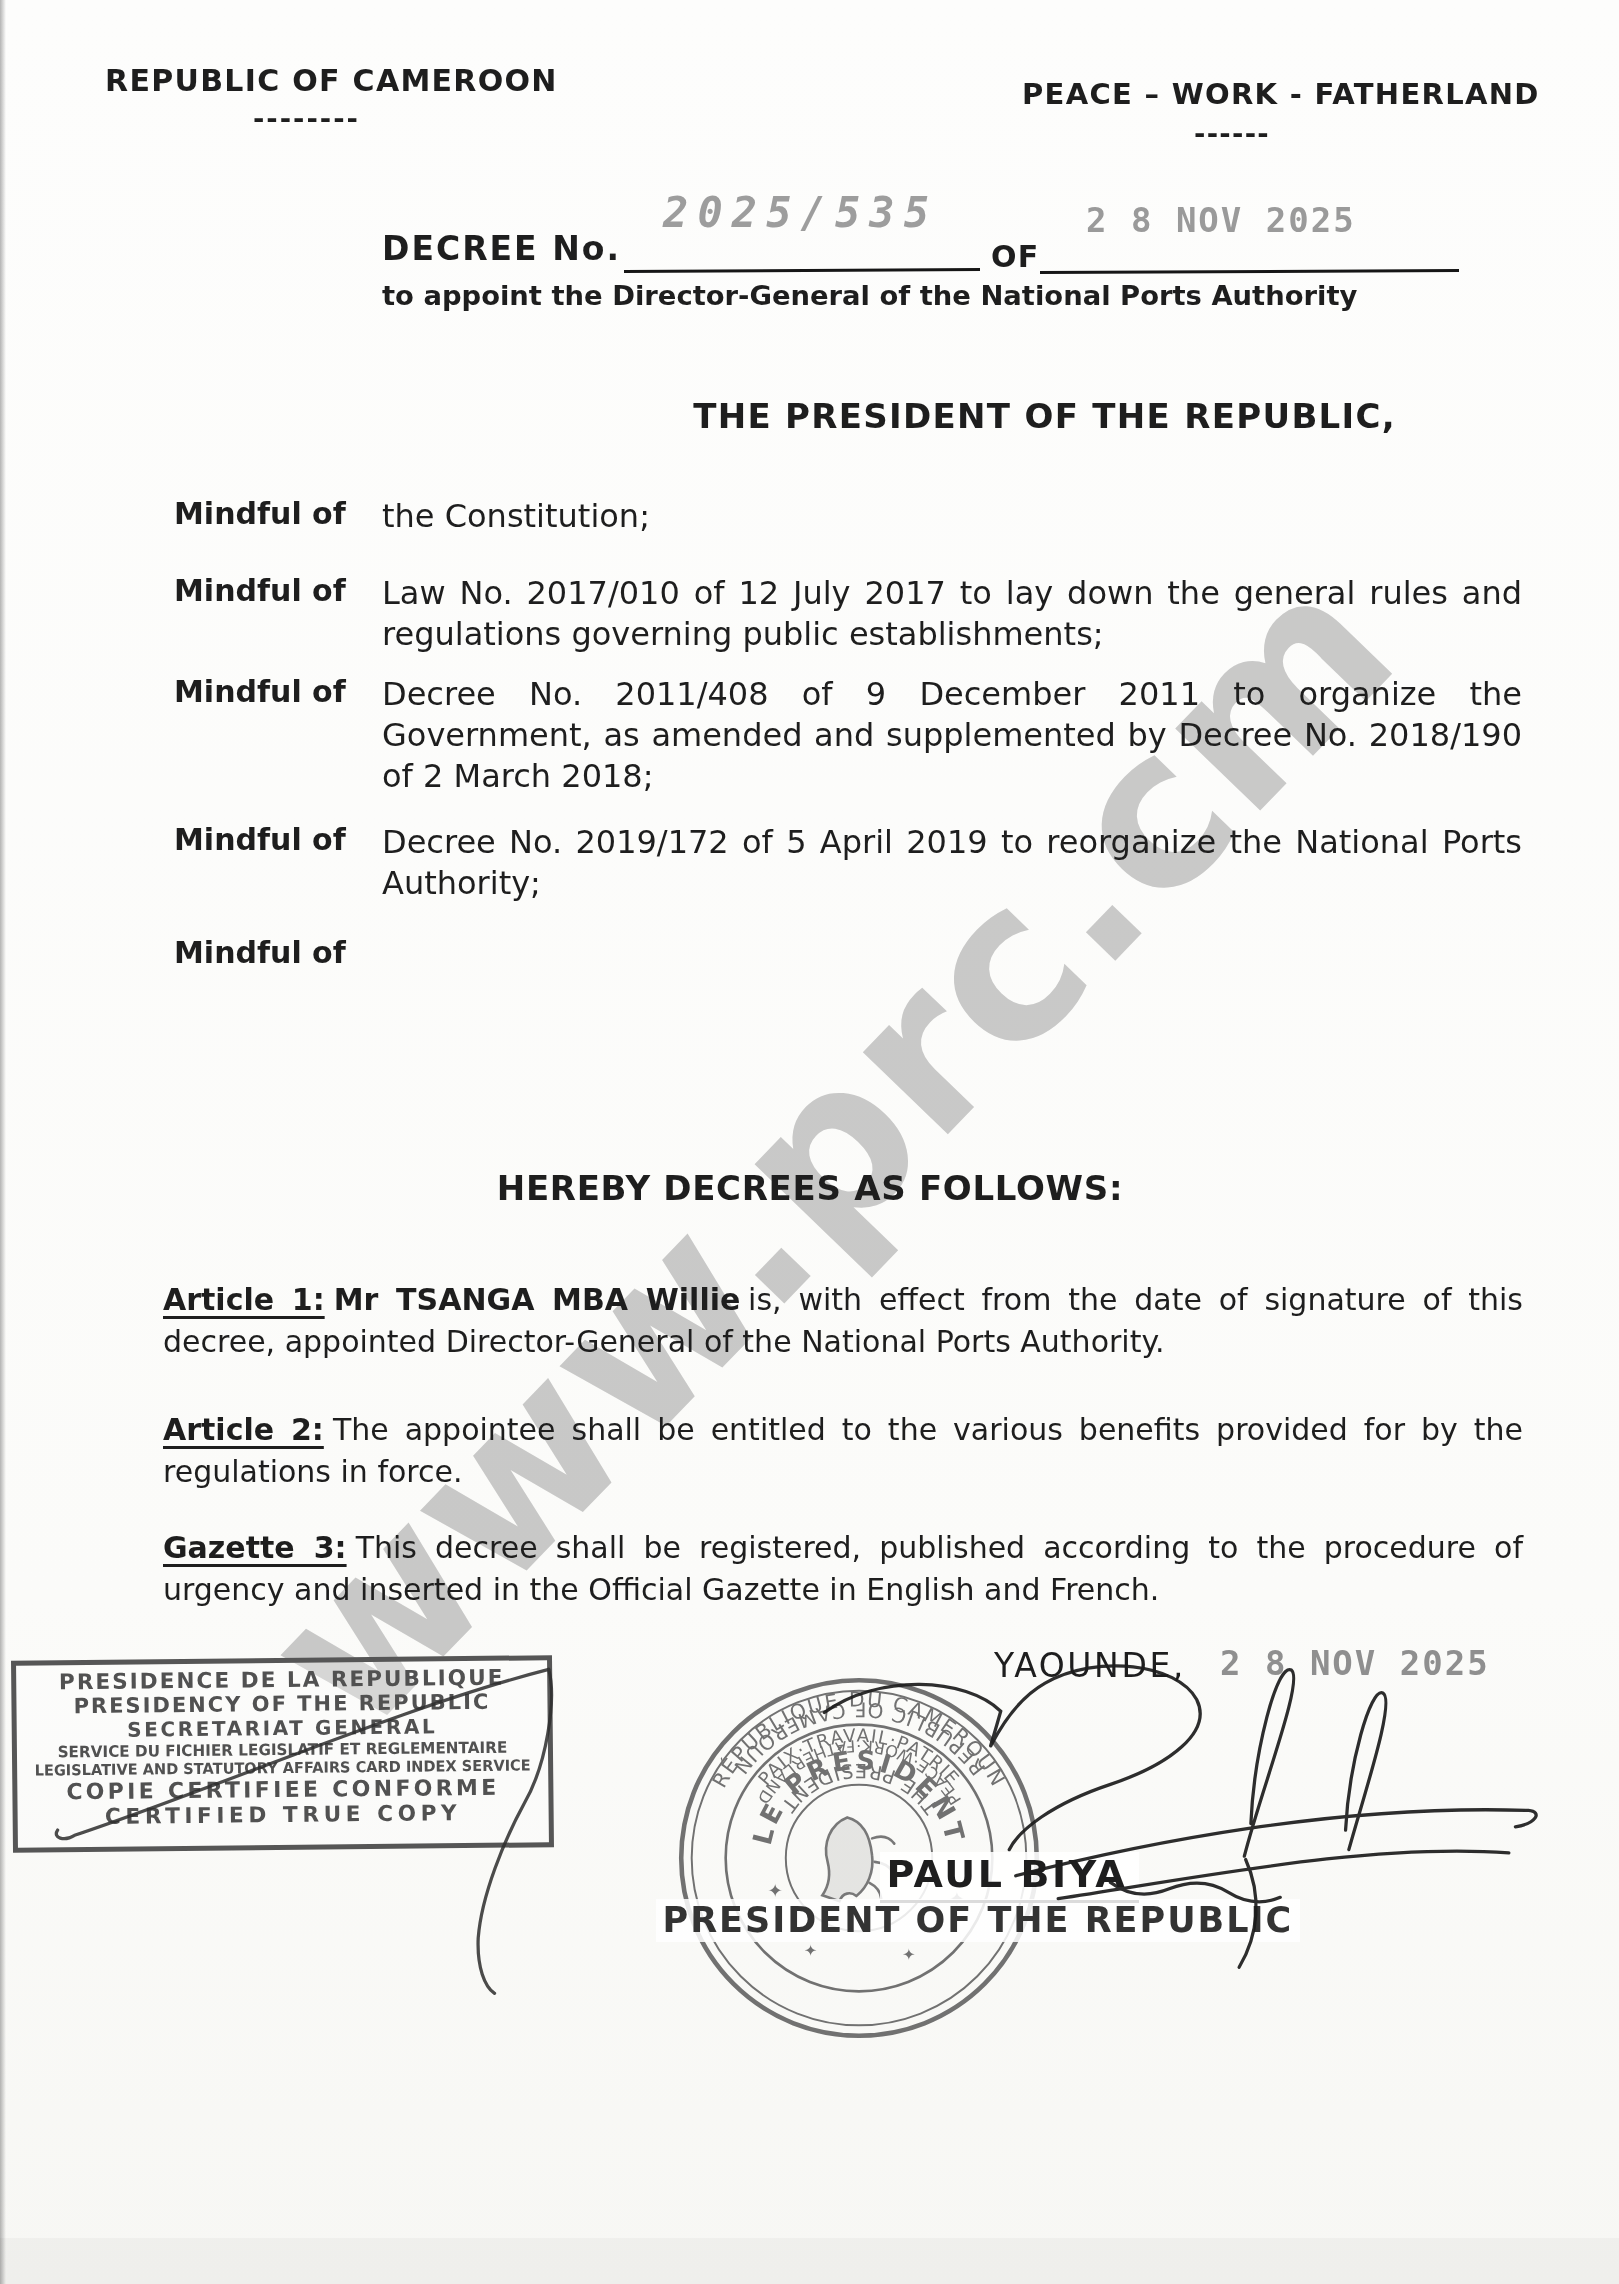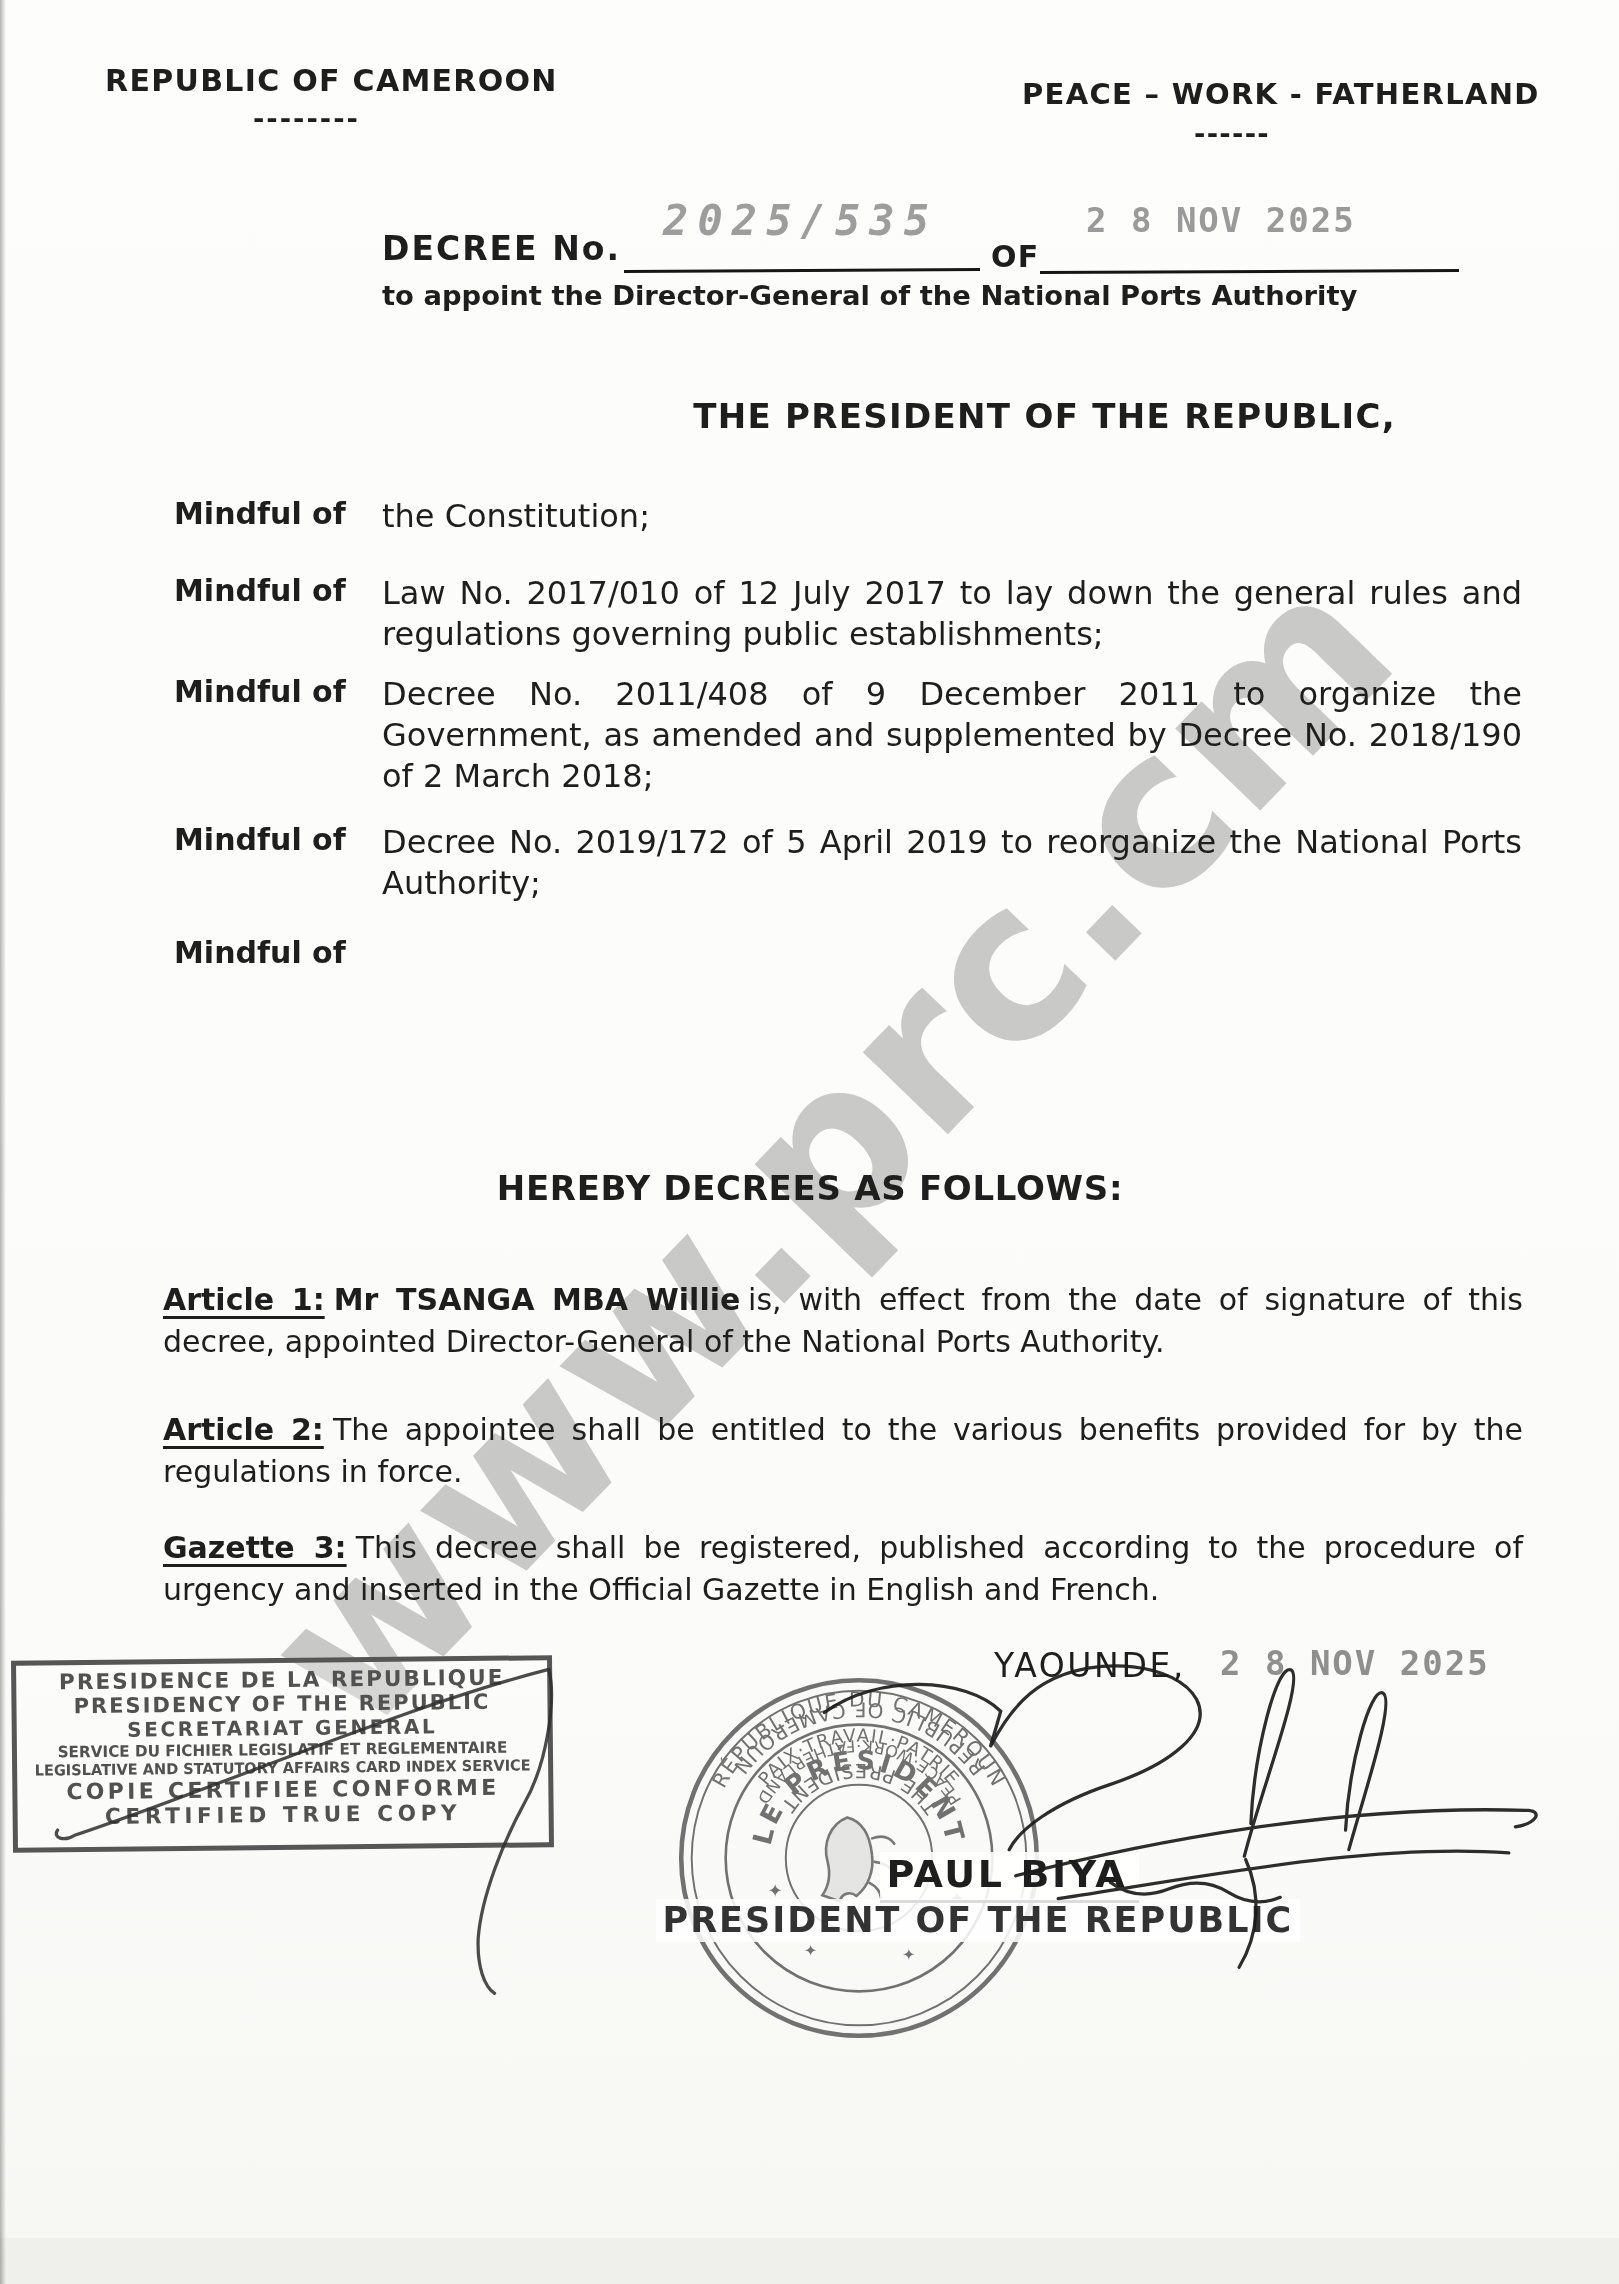--- a/index.html
+++ b/index.html
@@ -15,21 +15,21 @@
   .watermark{left:829px;top:1150px;transform:translate(-50%,-50%) rotate(-46deg);
     font-size:216px;font-weight:bold;letter-spacing:1.3px;color:#979797;opacity:.5;
     white-space:nowrap;z-index:1;}
   
   .hdr-left{left:105px;top:63px;font-size:30px;font-weight:bold;letter-spacing:1.3px;z-index:3;}
   .hdr-left-dashes{left:253px;top:103px;font-size:27.4px;font-weight:bold;letter-spacing:2px;z-index:3;}
   .hdr-right{left:1022px;top:77px;font-size:29px;font-weight:bold;letter-spacing:1.3px;z-index:3;}
   .hdr-right-dashes{left:1194px;top:118px;font-size:27.4px;font-weight:bold;letter-spacing:1.3px;z-index:3;}
   
   .decree-label{left:382px;top:229px;font-size:33px;font-weight:bold;letter-spacing:2px;z-index:3;}
-  .decree-number-stamp{left:663px;top:196px;font-family:"DejaVu Sans Mono",monospace;
+  .decree-number-stamp{left:663px;top:188px;font-family:"DejaVu Sans Mono",monospace;
     font-style:italic;font-size:42px;font-weight:bold;letter-spacing:9.1px;color:#9d9d9d;z-index:3;
     text-shadow:0 0 2px rgba(255,255,255,.6);}
   .decree-of{left:991px;top:239px;font-size:30px;font-weight:bold;letter-spacing:1.3px;z-index:3;text-align:center;}
   .decree-date-stamp{left:1086px;top:200px;font-family:"DejaVu Sans Mono",monospace;
     font-size:34px;font-weight:bold;letter-spacing:2px;color:#9a9a9a;z-index:3;}
   .uline{height:0;border-top:3.3px solid #161616;z-index:3;}
   .uline1{left:624px;top:269px;width:356px;transform:rotate(-.35deg);}
   .uline2{left:1040px;top:270px;width:419px;transform:rotate(-.3deg);}
   .decree-subtitle{left:382px;top:280px;width:980px;font-size:27.4px;font-weight:bold;z-index:3;}
   

